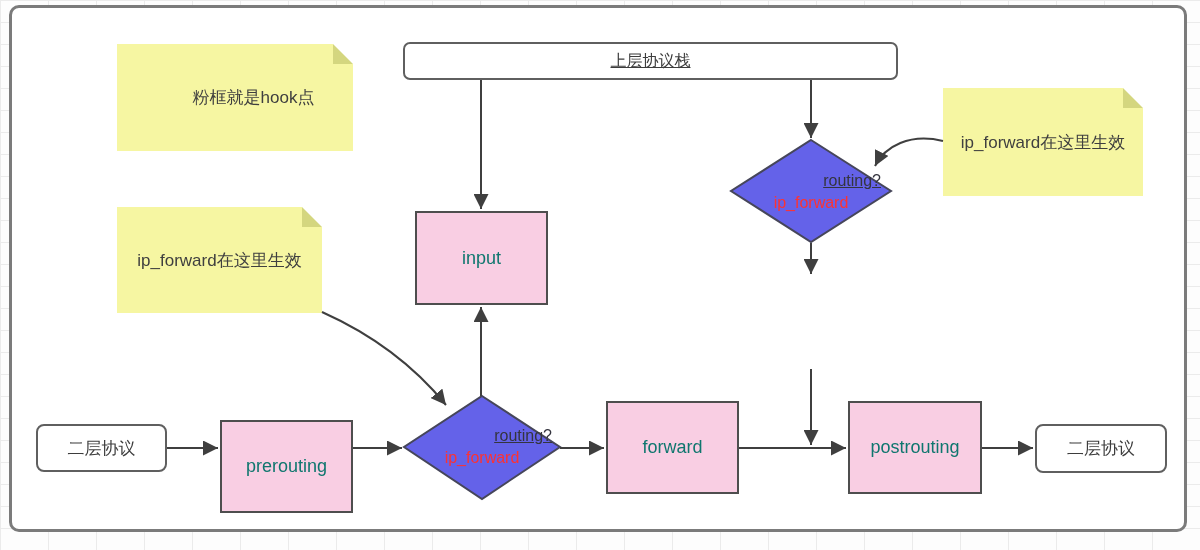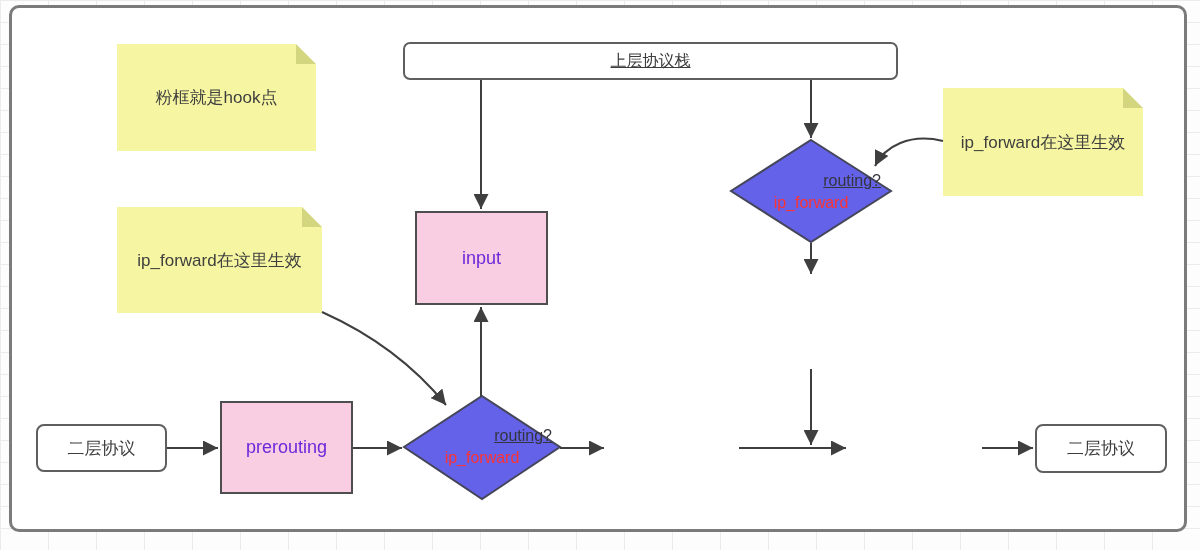--- a/index.html
+++ b/index.html
@@ -20,21 +20,21 @@
     position:absolute;left:9px;top:5px;width:1178px;height:527px;
     background:#ffffff;border:3px solid #7b7b7b;border-radius:10px;
     box-sizing:border-box;z-index:1;
   }
   .node{
     position:absolute;display:flex;align-items:center;justify-content:center;
     box-sizing:border-box;text-align:center;z-index:2;
   }
   .hook{
     background:#f9cee3;border:2px solid #4e4e4e;
-    font-size:18px;color:#6d28d9;
+    font-size:18px;color:#0f766e;
   }
   .whitebox{
     background:#ffffff;border:2px solid #5f5f5f;border-radius:8px;
     font-size:17px;color:#3d3d3d;
   }
   .topbox{
     background:#ffffff;border:2px solid #5f5f5f;border-radius:7px;
     font-size:16px;color:#3d3d3d;text-decoration:underline;
   }
   .note{
@@ -52,27 +52,27 @@
     position:absolute;z-index:4;width:140px;text-align:right;
     font-size:16px;line-height:20px;color:#34343e;text-decoration:underline;
   }
   .dsub{
     position:absolute;z-index:4;width:140px;text-align:center;
     font-size:16px;line-height:20px;font-weight:normal;color:#fd3232;
   }
   
   #n-input      {left:415px;top:211px;width:133px;height:94px;}
   #n-output     {left:746px;top:276px;width:132px;height:93px;}
-  #n-prerouting {left:220px;top:401px;width:133px;height:93px;}
+  #n-prerouting {left:220px;top:420px;width:133px;height:93px;}
   #n-forward    {left:606px;top:401px;width:133px;height:93px;}
   #n-postrouting{left:848px;top:401px;width:134px;height:93px;}
   #n-topbox     {left:403px;top:42px;width:495px;height:38px;}
   #n-l2left     {left:36px;top:424px;width:131px;height:48px;}
   #n-l2right    {left:1035px;top:424px;width:132px;height:49px;}
-  #note-hook    {left:117px;top:44px;width:199px;height:107px;}
+  #note-hook    {left:117px;top:44px;width:199px;height:107px;padding-left:37px;}
   #note-ipfwd-l {left:117px;top:207px;width:205px;height:106px;}
   #note-ipfwd-r {left:943px;top:88px;width:200px;height:108px;}
   #lbl-rt-top   {left:741px;top:171px;}
   #lbl-rt-top-s {left:741px;top:193px;}
   #lbl-rt-bot   {left:412px;top:426px;}
   #lbl-rt-bot-s {left:412px;top:448px;}
 </style>
 </head>
 <body>
 
@@ -99,20 +99,26 @@
   <div class="node whitebox" id="n-l2right">
     <span>二层协议</span>
   </div>
 
   <div class="node hook" id="n-input">
     <span>input</span>
   </div>
   <div class="node hook" id="n-prerouting">
     <span>prerouting</span>
   </div>
+  <div class="node hook" id="n-forward">
+    <span>forward</span>
+  </div>
+  <div class="node hook" id="n-postrouting">
+    <span>postrouting</span>
+  </div>
 
   <svg class="wires" width="1200" height="550" viewBox="0 0 1200 550">
     <defs>
       <marker id="ah" viewBox="0 0 10 10" refX="10" refY="5" markerWidth="7.5" markerHeight="7.5" orient="auto-start-reverse">
         <path d="M0,0 L10,5 L0,10 z" fill="#3f3f3f"></path>
       </marker>
     </defs>
 
     <polygon points="811,140 891,191 811,242 731,191" fill="#6462e9" stroke="#46465a" stroke-width="2"></polygon>
     <polygon points="482,396 560,447 482,499 404,447" fill="#6462e9" stroke="#46465a" stroke-width="2"></polygon>

